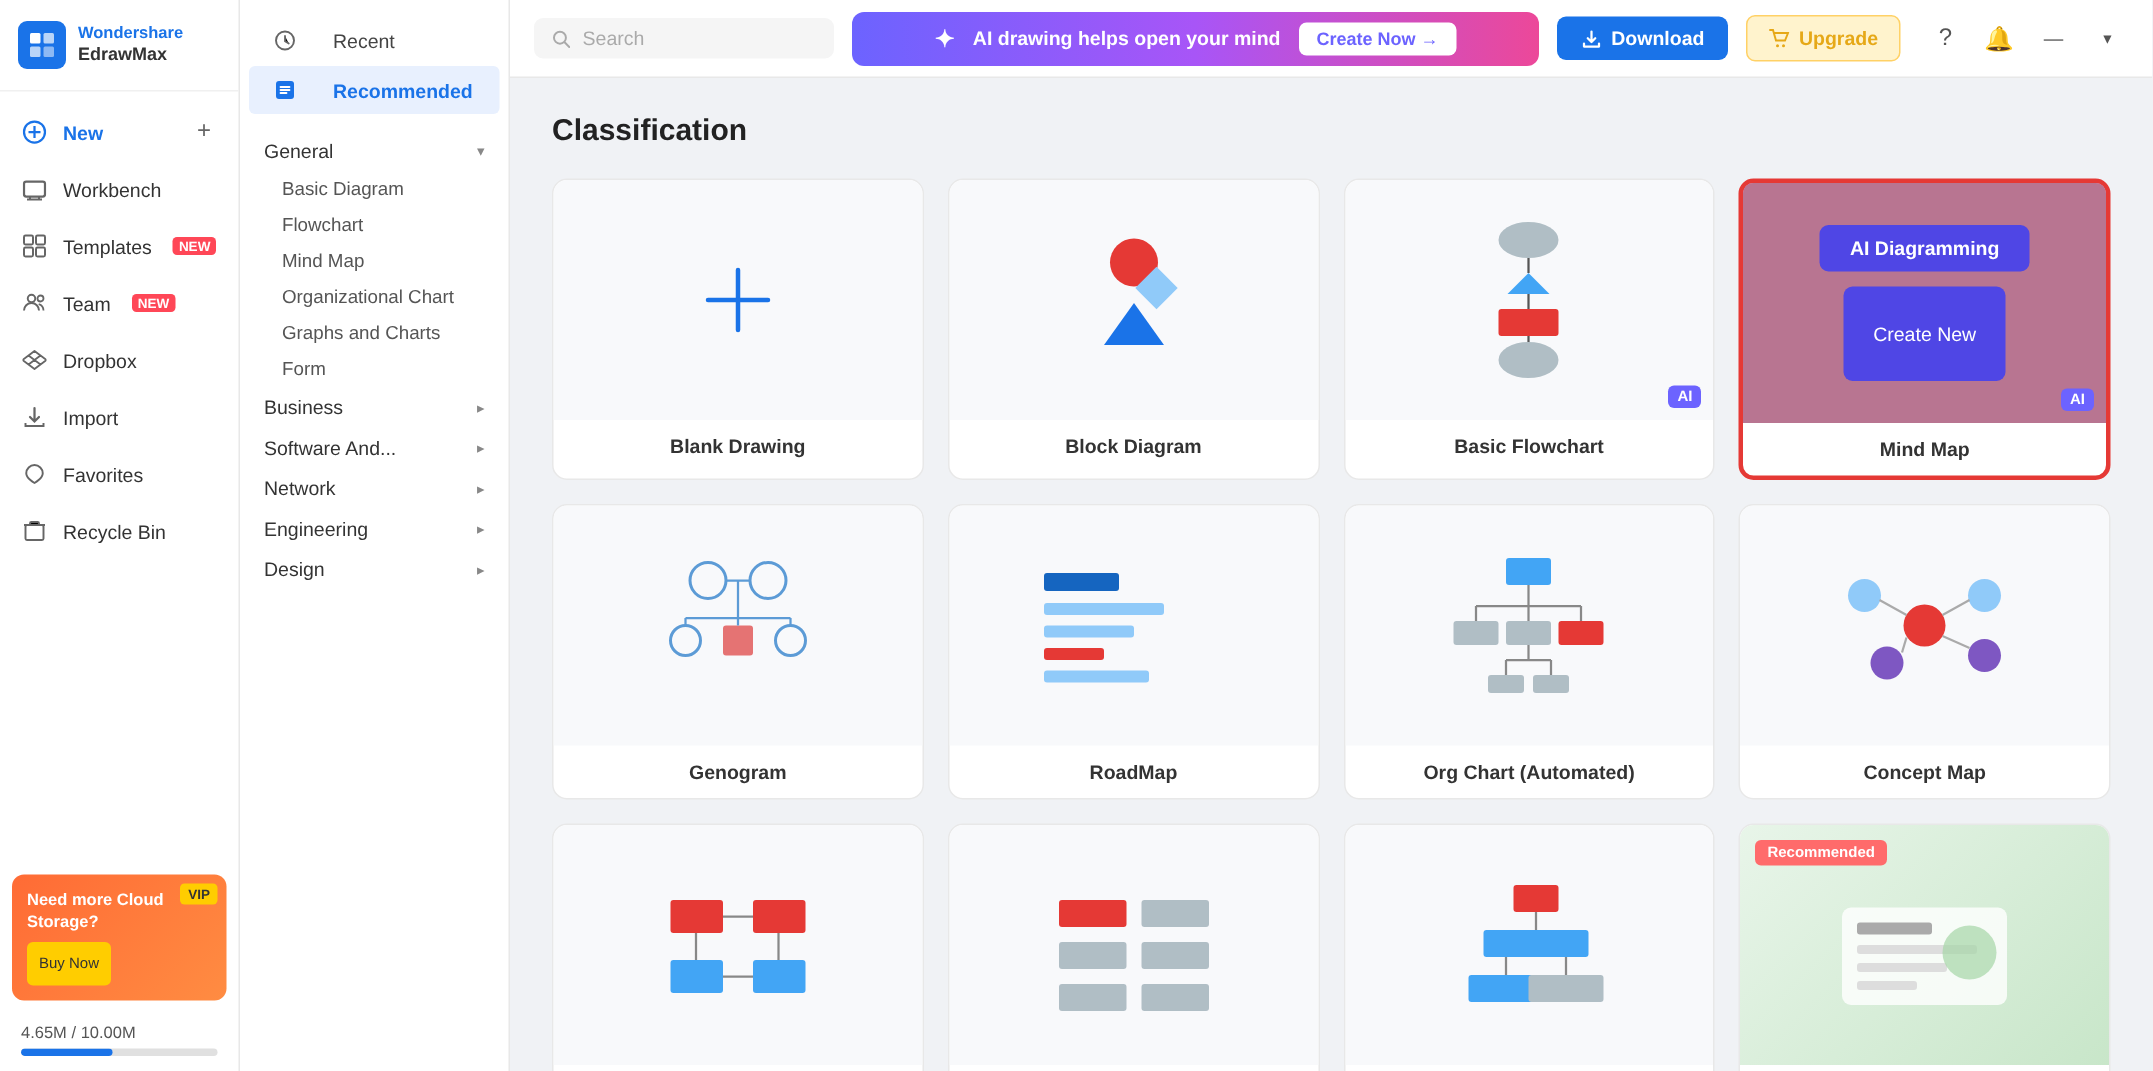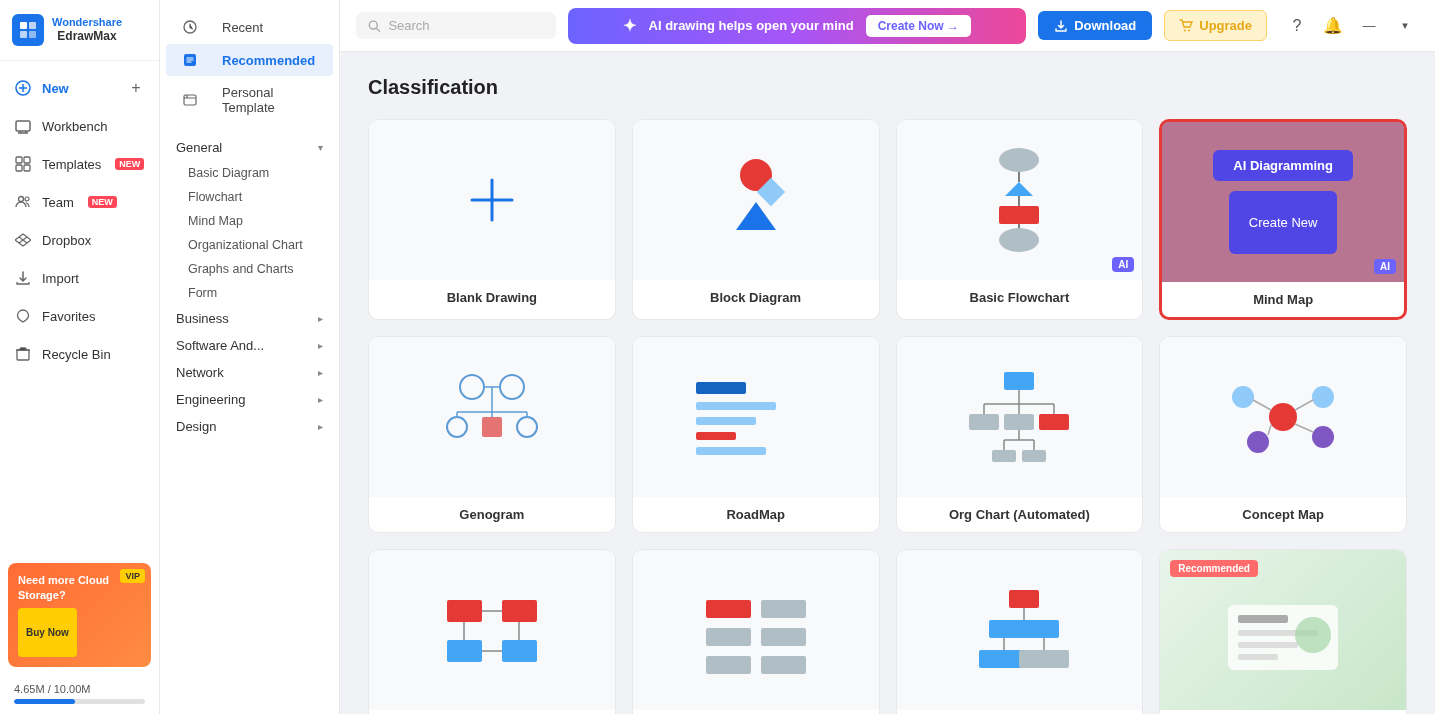--- a/index.html
+++ b/index.html
@@ -2,32 +2,32 @@
 <html><head>
   <meta charset="utf-8">
   <style>
     * { box-sizing: border-box; margin: 0; padding: 0; }
     body { font-family: -apple-system, BlinkMacSystemFont, 'Segoe UI', sans-serif; background: #f0f2f5; display: flex; height: 714px; overflow: hidden; }
 
     
     .sidebar { width: 160px; background: #fff; display: flex; flex-direction: column; border-right: 1px solid #e8e8e8; flex-shrink: 0; }
     .logo-area { padding: 14px 12px; display: flex; align-items: center; gap: 8px; border-bottom: 1px solid #f0f0f0; }
     .logo-icon { width: 32px; height: 32px; background: #1a73e8; border-radius: 6px; display: flex; align-items: center; justify-content: center; color: white; font-size: 11px; font-weight: bold; flex-shrink: 0; }
-    .logo-text { font-size: 11px; font-weight: 700; color: #1a73e8; line-height: 1.2; text-align: center; }
+    .logo-text { font-size: 11px; font-weight: 700; color: #1a73e8; line-height: 1.2; }
     .logo-text span { display: block; }
 
     .nav-items { flex: 1; padding: 8px 0; overflow-y: auto; }
     .nav-item { display: flex; align-items: center; gap: 10px; padding: 10px 14px; cursor: pointer; color: #333; font-size: 13px; font-weight: 500; border-radius: 0; transition: background 0.15s; position: relative; }
     .nav-item-icon { width: 18px; height: 18px; display: flex; align-items: center; justify-content: center; flex-shrink: 0; }
     .new-badge { background: #ff4757; color: white; font-size: 9px; font-weight: bold; padding: 1px 4px; border-radius: 3px; margin-left: 4px; }
     .plus-icon { margin-left: auto; width: 18px; height: 18px; display: flex; align-items: center; justify-content: center; color: #666; font-size: 16px; }
 
     .storage-widget { margin: 8px; background: linear-gradient(135deg, #ff6b35, #ff8c42); border-radius: 8px; padding: 10px; color: white; position: relative; overflow: hidden; }
     .storage-title { font-size: 11px; font-weight: 700; line-height: 1.3; }
-    .storage-btn { background: #ffcd00; color: #333; font-size: 10px; font-weight: 700; padding: 19px 8px; border-radius: 4px; display: inline-block; margin-top: 6px; cursor: pointer; }
+    .storage-btn { background: #ffcd00; color: #333; font-size: 10px; font-weight: 400; padding: 9px 8px; border-radius: 4px; display: inline-block; margin-top: 6px; cursor: pointer; }
     .vip-badge { position: absolute; top: 6px; right: 6px; background: #ffcd00; color: #333; font-size: 9px; font-weight: 800; padding: 2px 5px; border-radius: 3px; }
 
     .storage-bar-area { padding: 8px 14px 10px; }
     .storage-numbers { font-size: 11px; color: #555; margin-bottom: 4px; }
     .storage-bar { height: 5px; background: #e0e0e0; border-radius: 3px; overflow: hidden; }
     .storage-fill { height: 100%; background: #1a73e8; border-radius: 3px; width: 46.5%; }
 
     
     .center-sidebar { width: 180px; background: #fff; border-right: 1px solid #e8e8e8; padding: 10px 0; flex-shrink: 0; overflow-y: auto; }
     .cs-item { padding: 8px 16px; font-size: 13px; color: #444; cursor: pointer; display: flex; align-items: center; gap: 24px; border-radius: 4px; margin: 1px 6px; }
@@ -217,29 +217,20 @@
   <div class="cs-item active">
     <div class="cs-item-icon">
       <svg width="14" height="14" viewBox="0 0 14 14">
           <rect x="1" y="1" width="12" height="12" rx="2" fill="#1a73e8"></rect>
           <path d="M4 7h6M4 5h6M4 9h4" stroke="white" stroke-width="1.2" stroke-linecap="round"></path>
         </svg>
     </div>
     <span>Recommended</span>
   </div>
 
-  <div class="cs-item">
-    <div class="cs-item-icon">
-      <svg width="14" height="14" viewBox="0 0 14 14">
-          <rect x="1" y="2" width="12" height="10" rx="1.5" fill="none" stroke="#666" stroke-width="1.2"></rect>
-          <path d="M1 5h12M4 2v3" stroke="#666" stroke-width="1.2"></path>
-        </svg>
-    </div>
-    <span>Personal Template</span>
-  </div>
 
   <div style="height:10px"></div>
 
   <div class="cs-section">
     <span>General</span>
     <span class="chevron">▾</span>
   </div>
 
   <div class="cs-sub">Basic Diagram</div>
   <div class="cs-sub">Flowchart</div>

